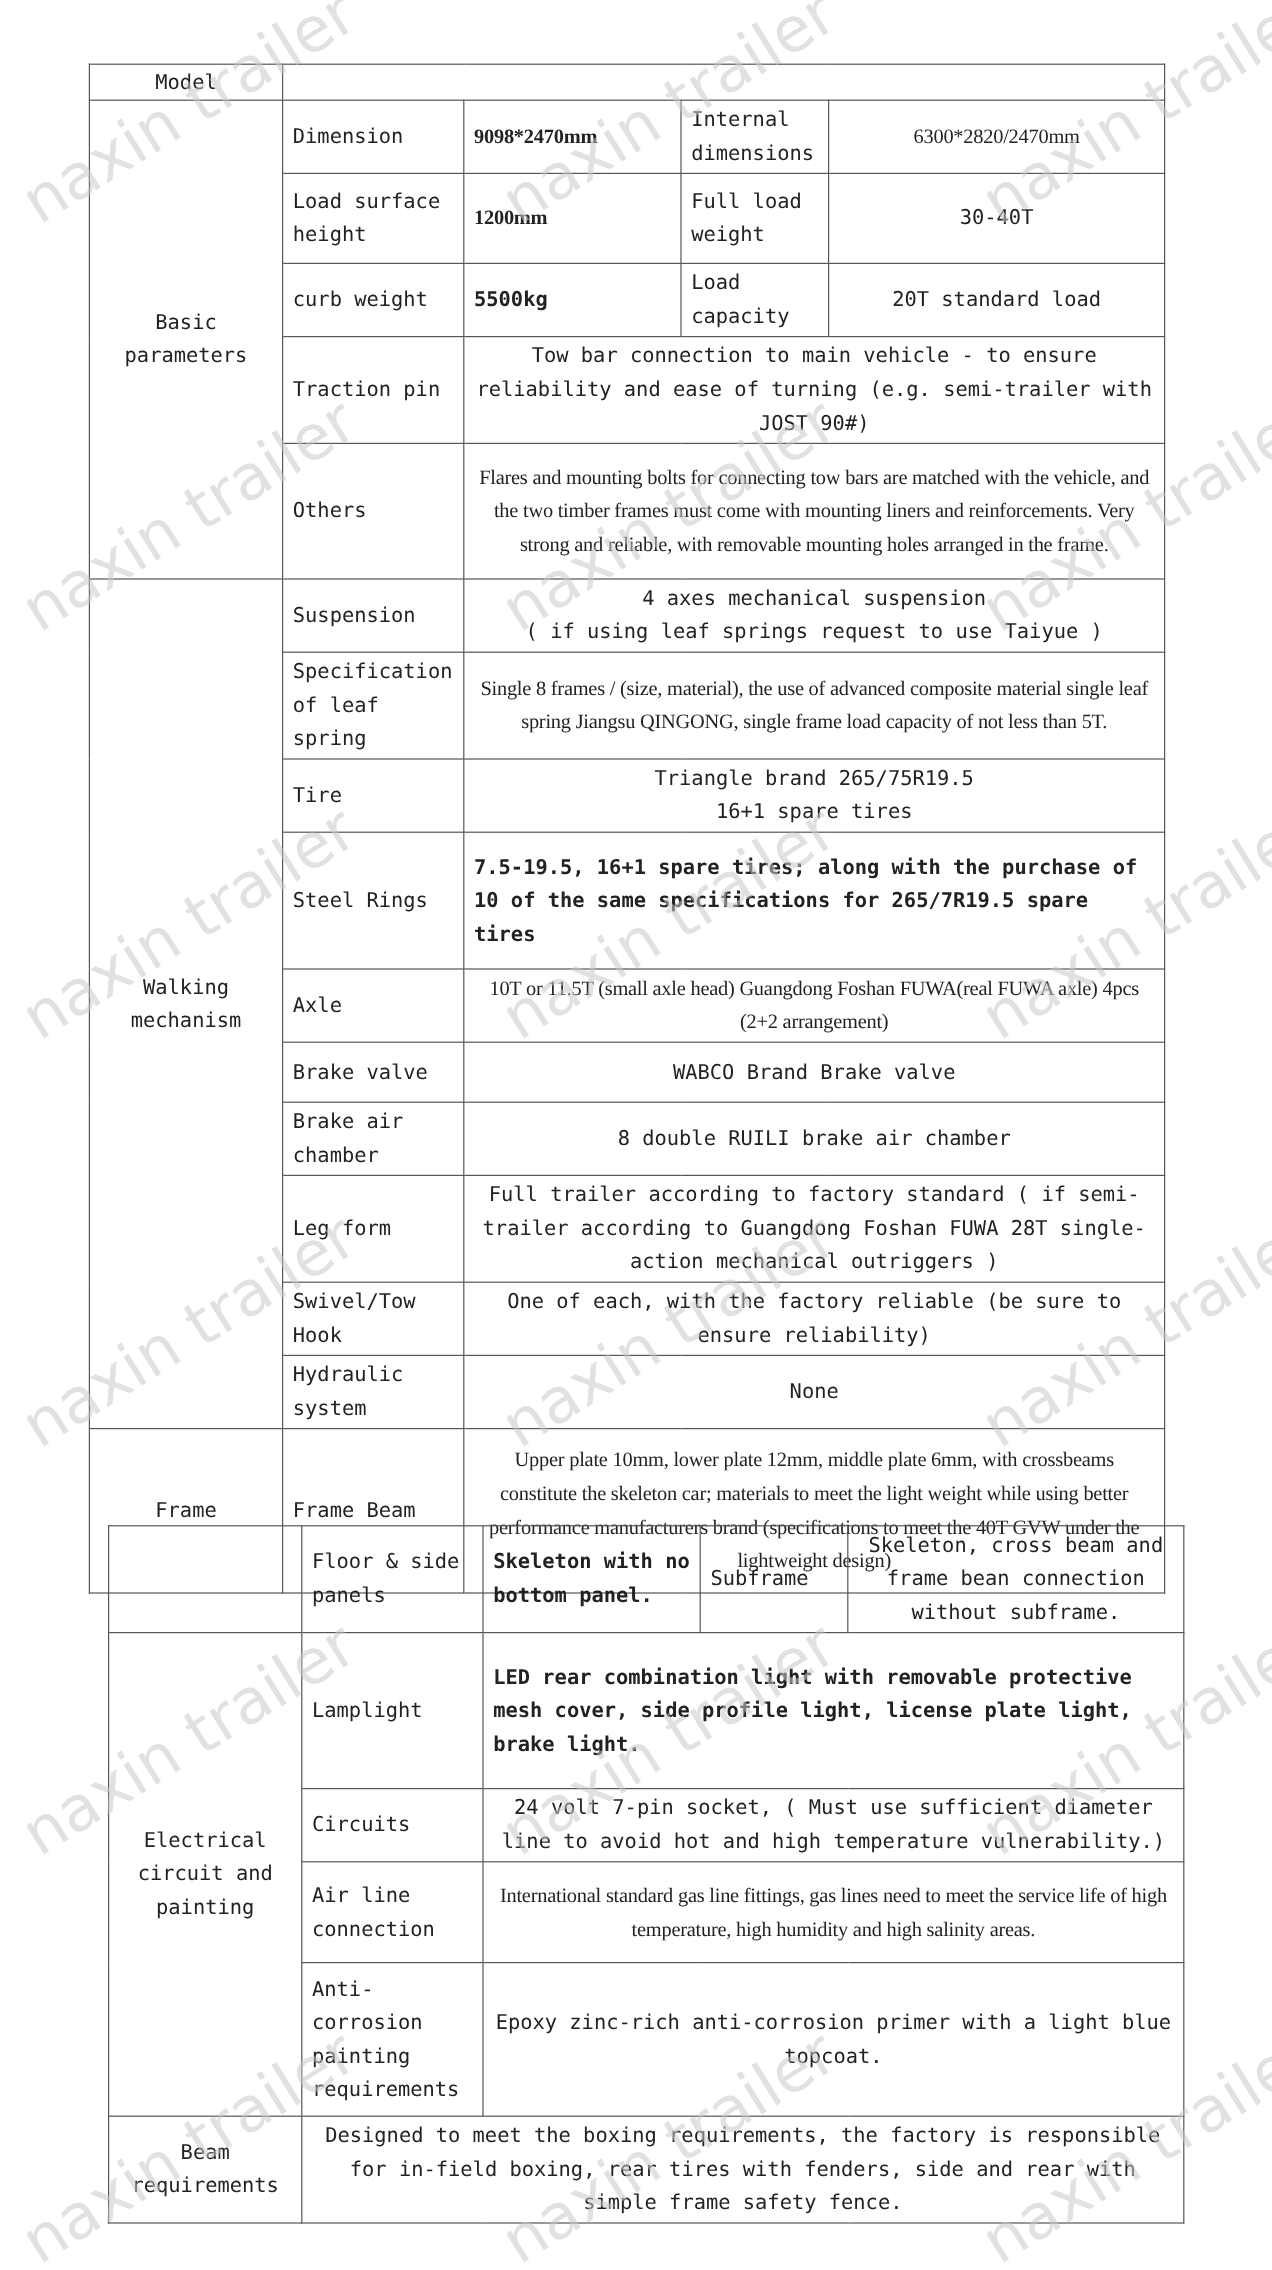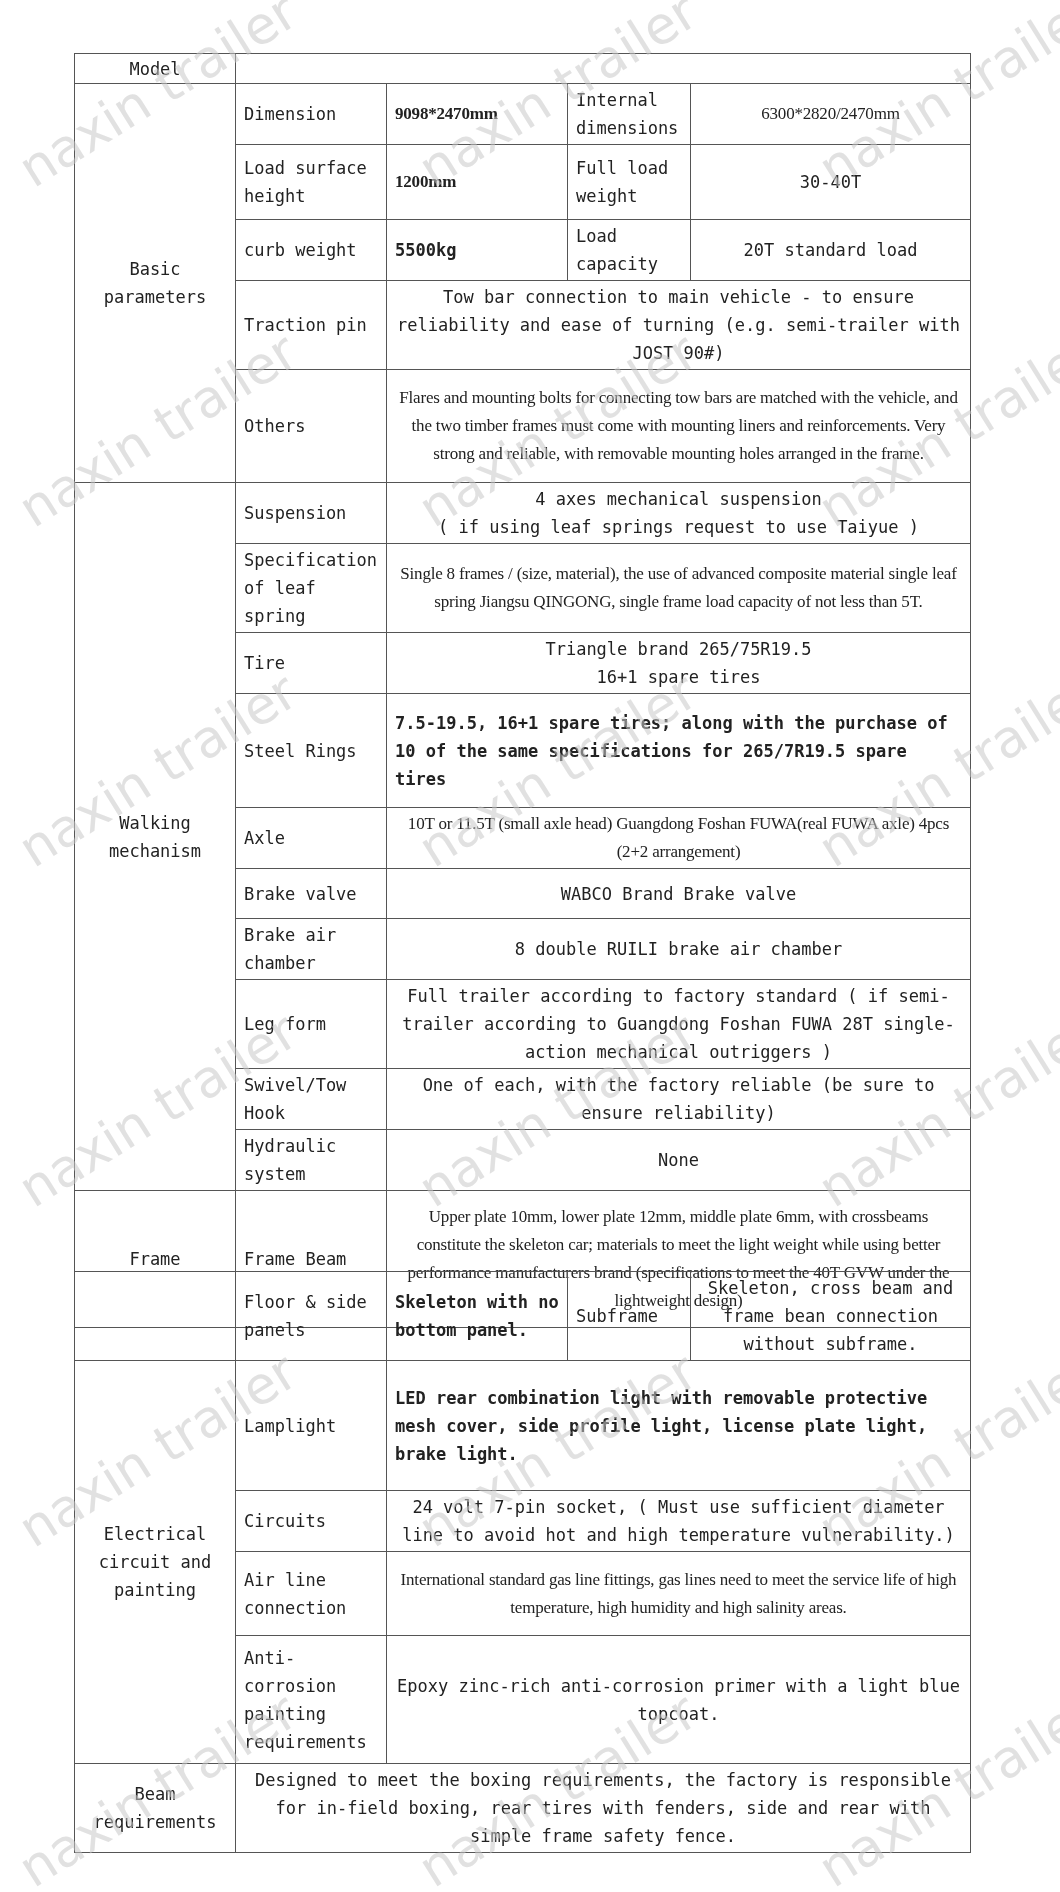--- a/index.html
+++ b/index.html
@@ -133,21 +133,21 @@
     </tr>
 
     <tr style="height:137px">
       <td class="group">Frame</td>
       <td class="label">Frame Beam</td>
       <td colspan="3" class="val-justify cond">Upper plate 10mm, lower plate 12mm, middle plate 6mm, with crossbeams constitute the skeleton car; materials to meet the light weight while using better performance manufacturers brand (specifications to meet the 40T GVW under the lightweight design)</td>
     </tr>
   </tbody>
     </table>
 
-  <table class="spec" style="top:1271px; width:896px;">
+  <table class="spec" style="top:1271px; width:896px;margin-left:16px;">
     <colgroup>
       <col style="width:161px">
         <col style="width:151px">
         <col style="width:181px">
         <col style="width:123px">
         <col style="width:280px">
     </colgroup>
     <tbody>
         <tr style="height:85px">
       <td class="group"></td>

